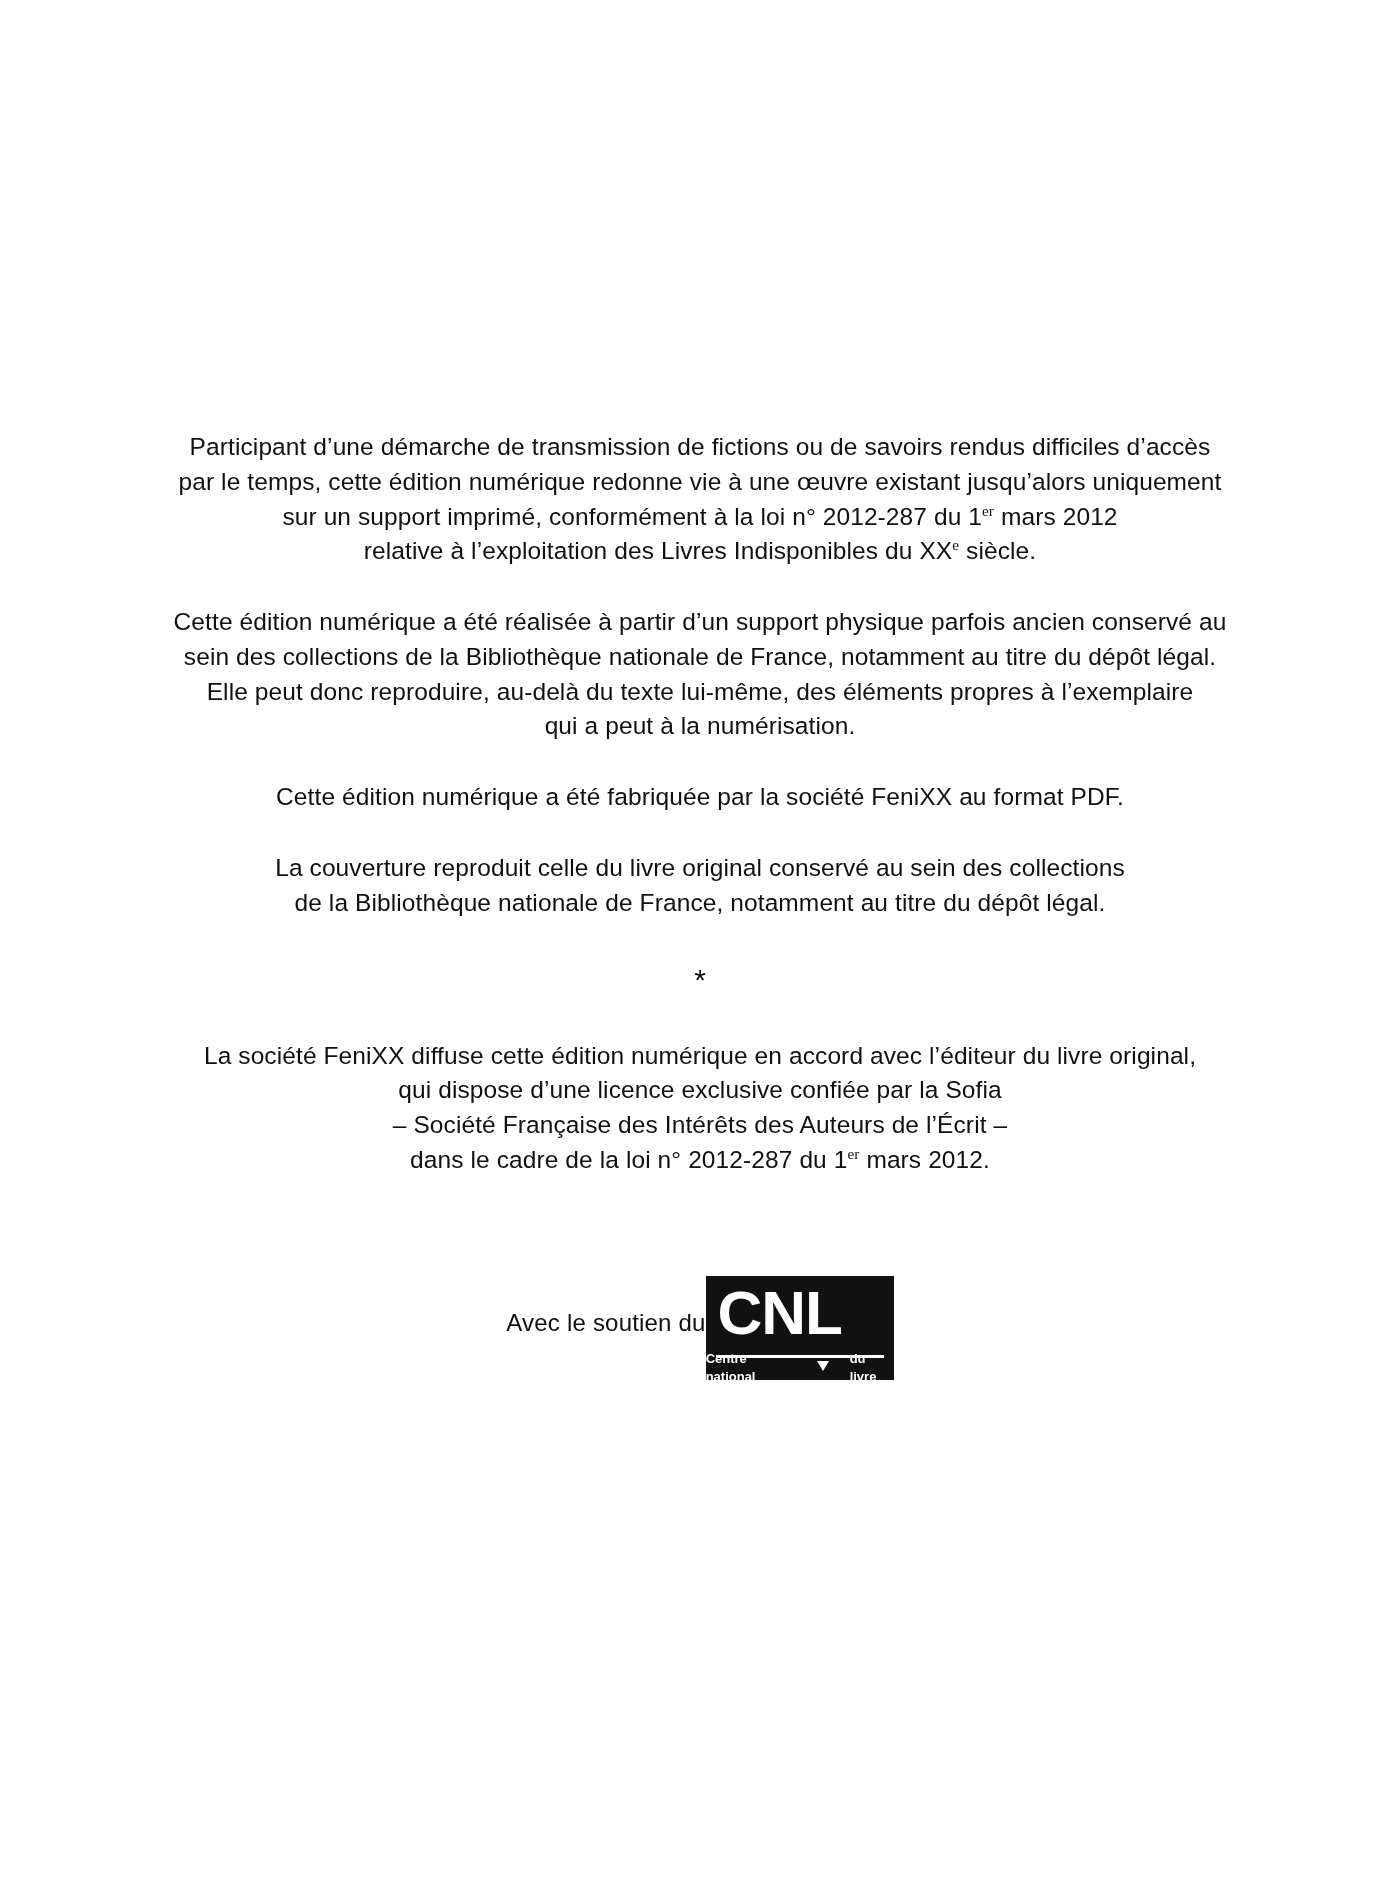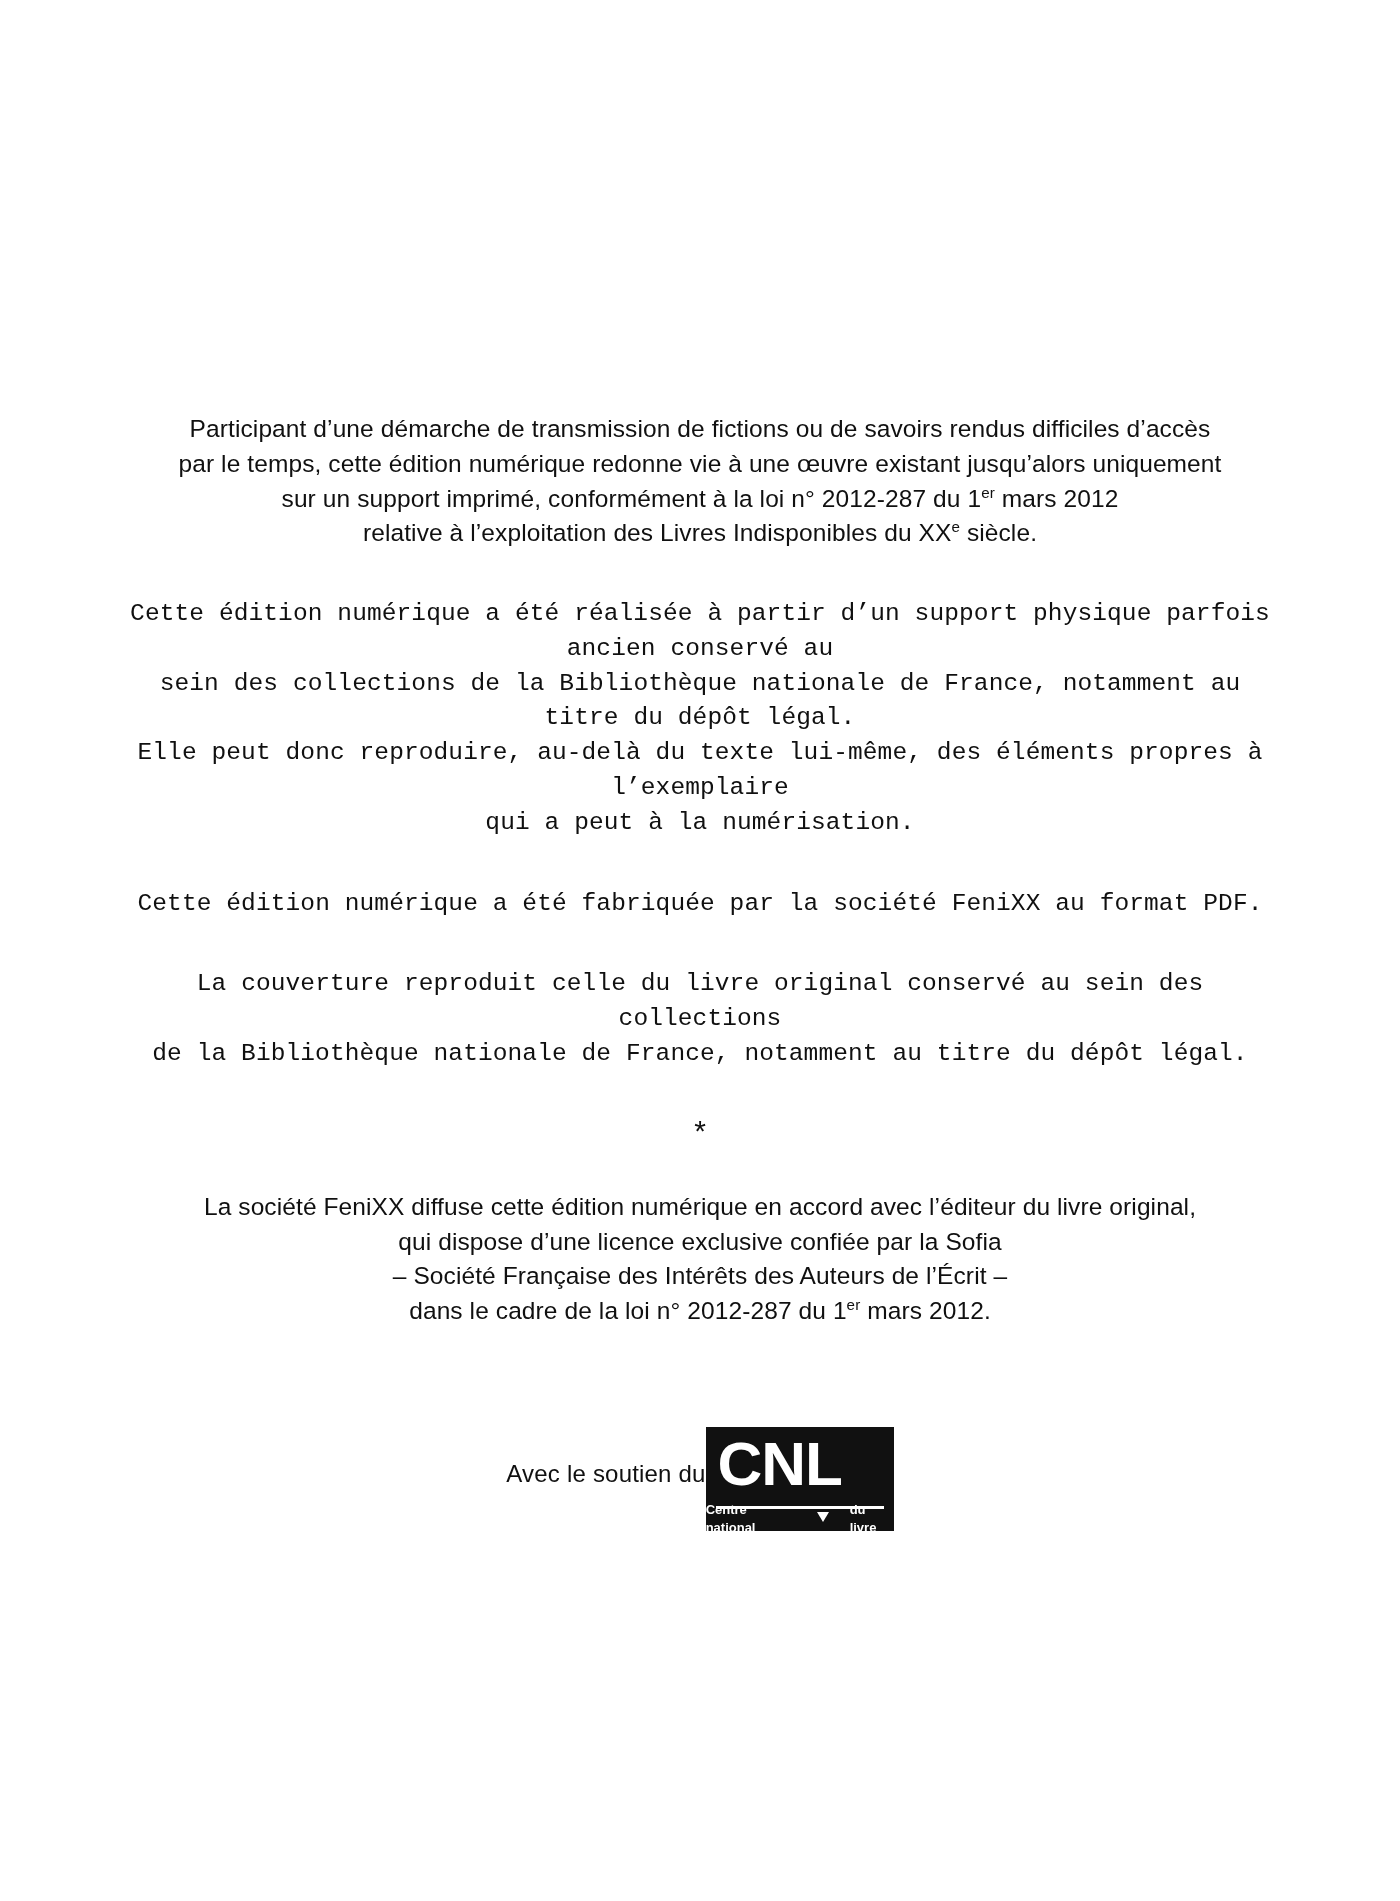--- a/index.html
+++ b/index.html
@@ -17,42 +17,42 @@
   .page {
     position: relative;
     width: 1400px;
     height: 1901px;
     background: #ffffff;
     overflow: hidden;
   }
   .content {
     position: absolute;
     left: 0;
-    top: 412px;
+    top: 430px;
     width: 1400px;
     display: flex;
     flex-direction: column;
     align-items: center;
   }
   .para {
     width: 1160px;
     text-align: center;
     font-size: 24.5px;
     line-height: 1.42;
     color: #101010;
     letter-spacing: 0.1px;
   }
   .para + .para {
-    margin-top: 46px;
-    font-family: Liberation Mono, monospace;
+    margin-top: 36px;
   }
   .para sup {
     font-size: 0.62em;
     vertical-align: super;
     line-height: 0;
+    font-family: Liberation Serif, serif;
   }
   .star {
     margin-top: 44px;
     font-size: 30px;
     line-height: 1;
     color: #101010;
   }
   .gap-after-star {
     margin-top: 44px;
   }

